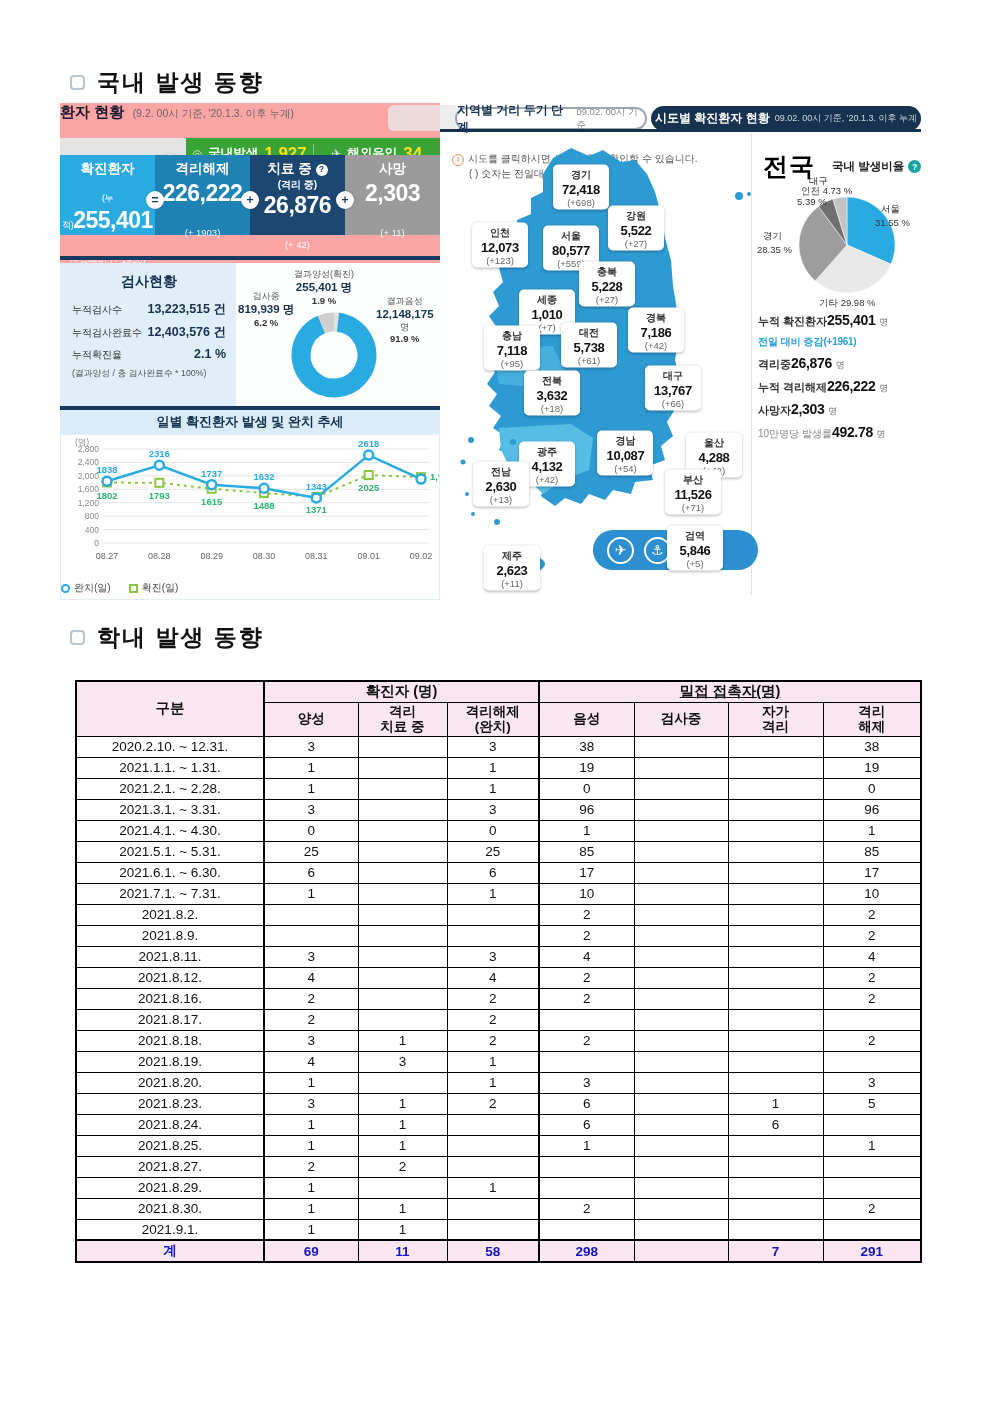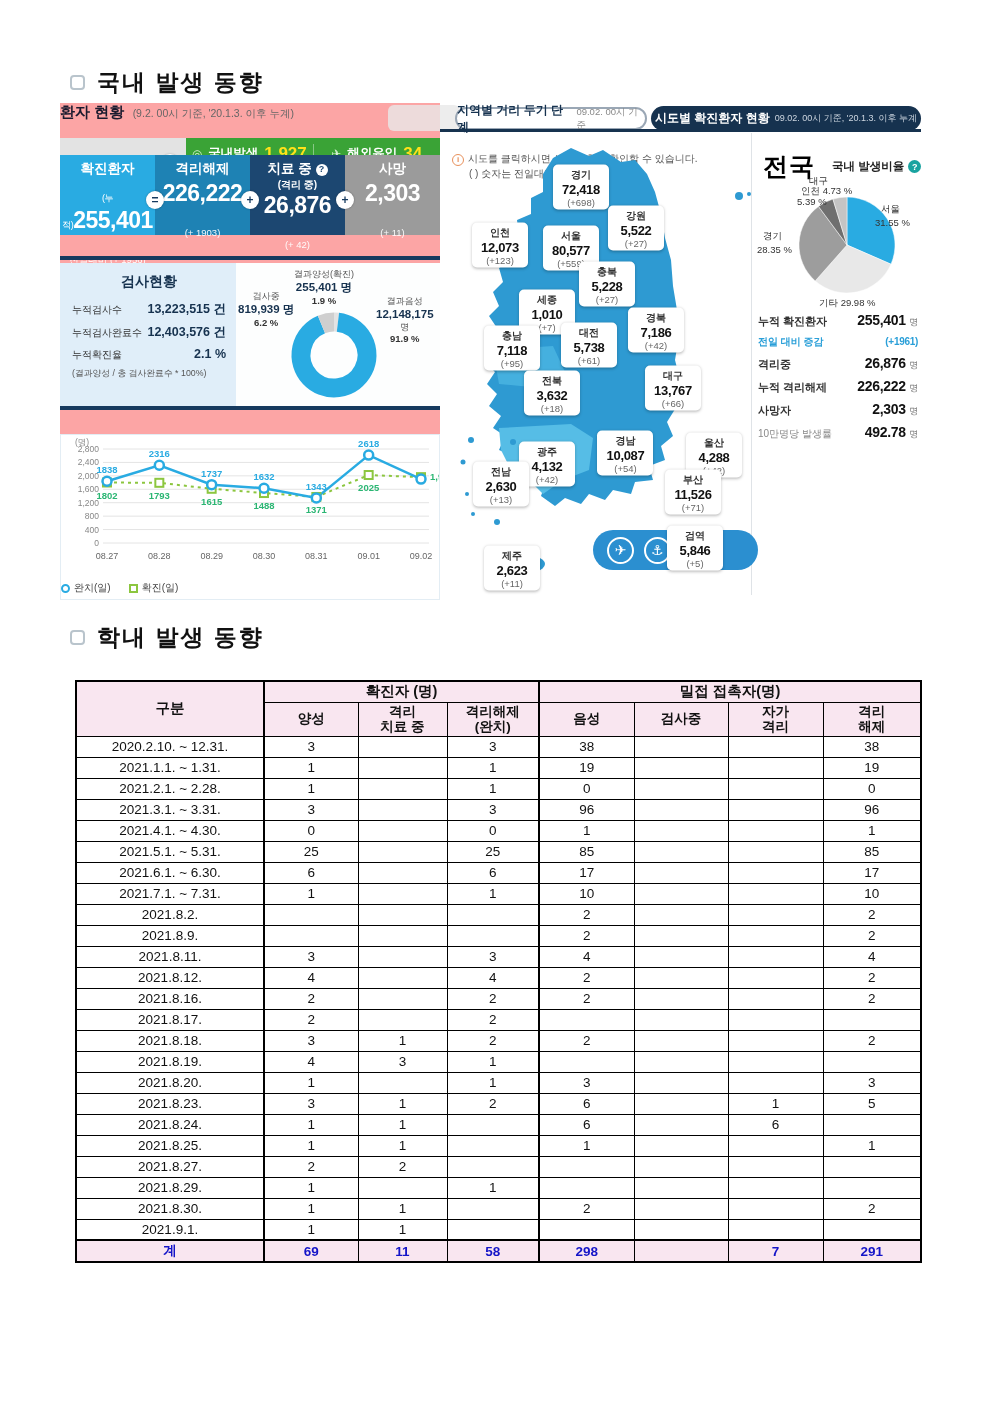--- a/index.html
+++ b/index.html
@@ -80,21 +80,21 @@
   .q-pill { position:absolute; left:150px; top:390px; width:165px; height:40px; background:#2b8fd0; border-radius:20px; display:flex; align-items:center; padding-left:14px; gap:10px; }
   .q-ico { width:27px; height:27px; border-radius:50%; border:2px solid #fff; color:#fff; font-size:14px; display:flex; align-items:center; justify-content:center; }
 
   
   .nat-title { position:absolute; left:763px; top:150px; font-size:25px; font-weight:bold; color:#000; letter-spacing:1px; }
   .nat-sub { position:absolute; left:832px; top:159px; font-size:11.5px; font-weight:bold; color:#222; display:flex; gap:4px; align-items:center; }
   .help-circle { width:13px; height:13px; border-radius:50%; background:#19a3a0; color:#fff; font-size:9px; display:flex; align-items:center; justify-content:center; font-weight:bold; }
   .pie-wrap { position:absolute; left:757px; top:175px; width:170px; height:135px; }
   .pie-lbl { position:absolute; font-size:9.5px; color:#333; line-height:1.2; white-space:nowrap; }
   .nat-stats { position:absolute; left:758px; top:312px; width:160px; }
-  .ns-row { display:flex; justify-content:space-between; align-items:baseline; margin-bottom:6px; }
+  .ns-row { display:flex; align-items:baseline; margin-bottom:6px; }
   .ns-l { font-size:11px; color:#333; font-weight:bold; }
   .ns-v { font-size:14px; font-weight:bold; color:#111; letter-spacing:-.3px; }
   .ns-u { font-size:9px; color:#777; font-weight:normal; }
   .ns-row.blue .ns-l, .ns-row.blue .ns-v { color:#2a9fd8; font-size:10px; }
   .ns-row.muted .ns-l { color:#888; font-weight:normal; font-size:10px; }
 
   
   .school-table { position:absolute; left:75px; top:680px; width:845px; border-collapse:collapse; table-layout:fixed; font-family:"Liberation Sans","DejaVu Sans",sans-serif; }
   .school-table th, .school-table td { border:1px solid #000; text-align:center; font-size:13.5px; color:#111; padding:1px 2px; height:21px; }
   .school-table thead th { background:#f9e6f0; font-weight:bold; white-space:pre-line; line-height:1.15; }
@@ -206,20 +206,21 @@
       <svg id="donut-svg" width="92" height="92" style="position:absolute; left:52px; top:46px;">
           <path d="M46,13 A33,33 0 0 1 49.93020628313071,13.23487404919615" fill="none" stroke="#e3e3e3" stroke-width="19"></path>
           <path d="M49.93020628313071,13.23487404919615 A33,33 0 1 1 33.46728984778059,15.472452174462873" fill="none" stroke="#29abe2" stroke-width="19"></path>
           <path d="M33.46728984778059,15.472452174462873 A33,33 0 0 1 46.00000000000002,13" fill="none" stroke="#cfcfcf" stroke-width="19"></path>
         </svg>
     </div>
   </div>
 
   <div class="navy-bar" style="top:303px"></div>
 
+  <div class="trend-head">일별 확진환자 발생 및 완치 추세</div>
   <div class="trend-body">
     <svg id="line-svg" width="378" height="146">
         <line x1="42" y1="108" x2="368" y2="108" stroke="#e4e4e4" stroke-width="1"></line>
         <text x="38" y="111" text-anchor="end" font-size="8.5" fill="#888">0</text>
         <line x1="42" y1="94.57142857142857" x2="368" y2="94.57142857142857" stroke="#e4e4e4" stroke-width="1"></line>
         <text x="38" y="97.57142857142857" text-anchor="end" font-size="8.5" fill="#888">400</text>
         <line x1="42" y1="81.14285714285714" x2="368" y2="81.14285714285714" stroke="#e4e4e4" stroke-width="1"></line>
         <text x="38" y="84.14285714285714" text-anchor="end" font-size="8.5" fill="#888">800</text>
         <line x1="42" y1="67.71428571428571" x2="368" y2="67.71428571428571" stroke="#e4e4e4" stroke-width="1"></line>
         <text x="38" y="70.71428571428571" text-anchor="end" font-size="8.5" fill="#888">1,200</text>
@@ -477,21 +478,21 @@
       <col style="width:92px">
     <col style="width:95px">
       <col style="width:94px">
       <col style="width:95px">
       <col style="width:98px">
   </colgroup>
   <thead>
     <tr>
       <th rowspan="2" class="thick-r" style="font-size:14.5px;">구분</th>
       <th colspan="3" class="grp thick-r" style="font-size:14.5px;">확진자 (명)</th>
-      <th colspan="4" class="grp" style="font-size:14.5px;">밀접 접촉자(명)</th>
+      <th colspan="4" class="grp" style="font-size:14.5px;text-decoration:underline;">밀접 접촉자(명)</th>
     </tr>
     <tr id="sub-header-row">
         <th>양성</th>
         <th>격리
 치료 중</th>
         <th class="thick-r">격리해제
 (완치)</th>
         <th>음성</th>
         <th>검사중</th>
         <th>자가

